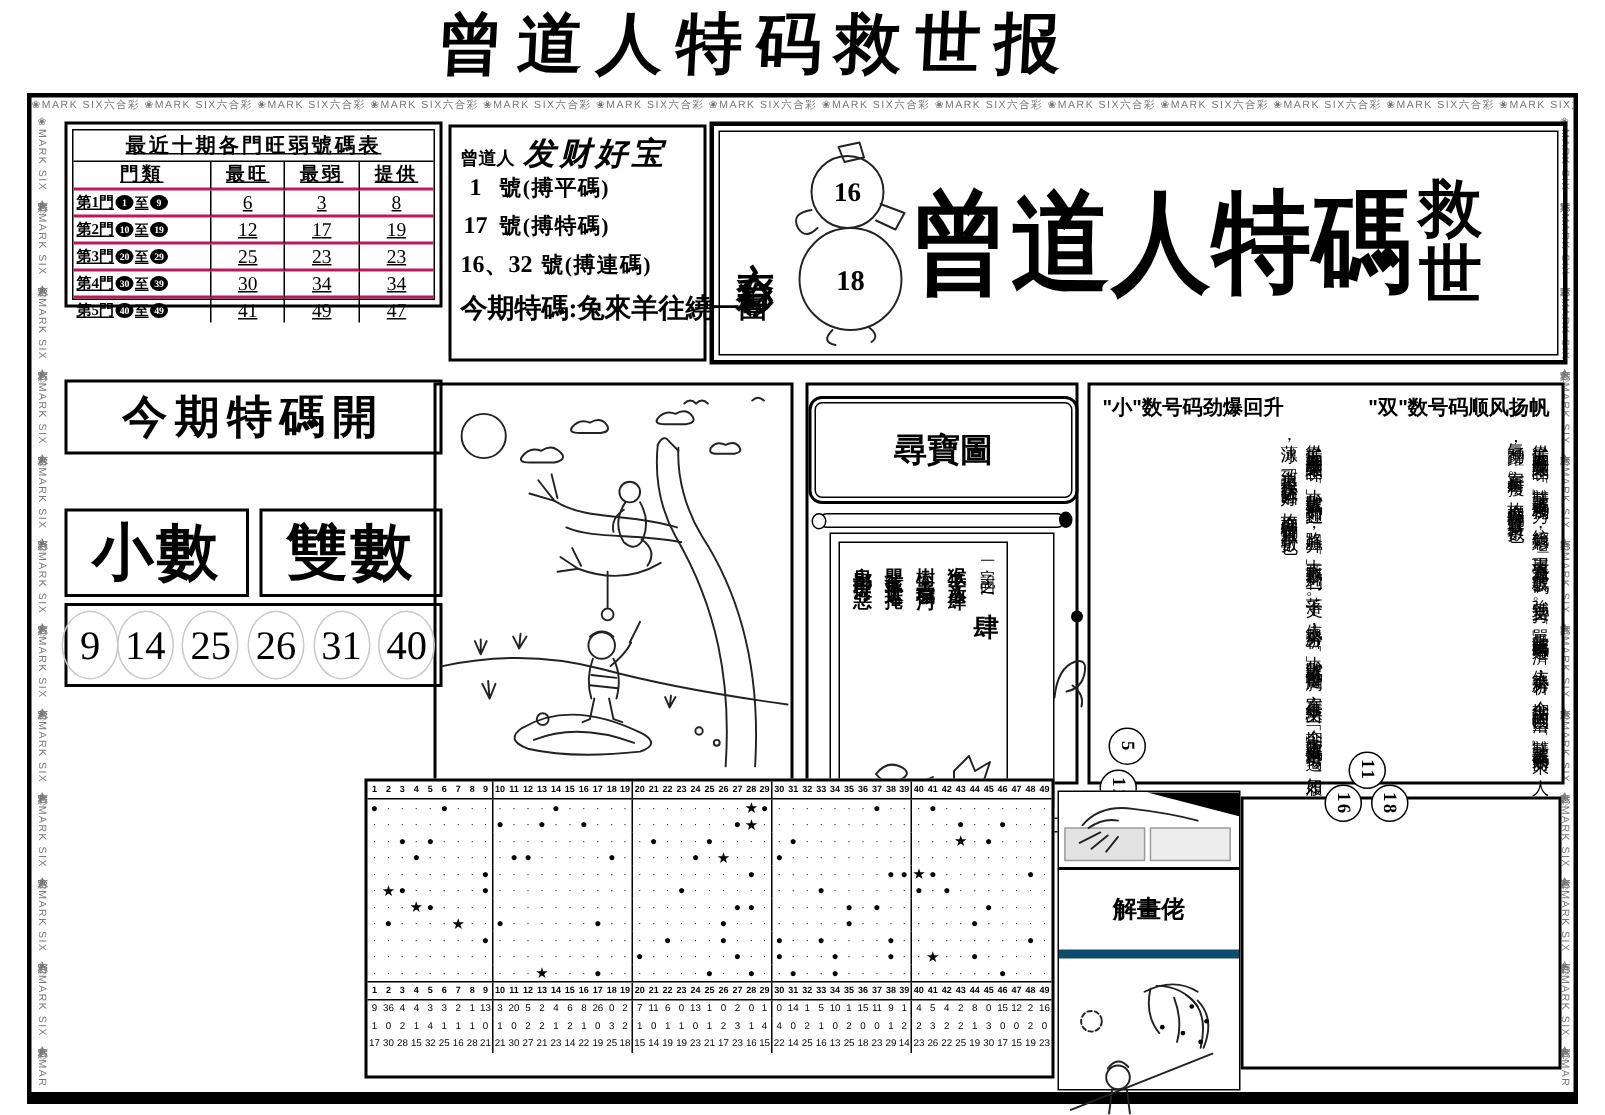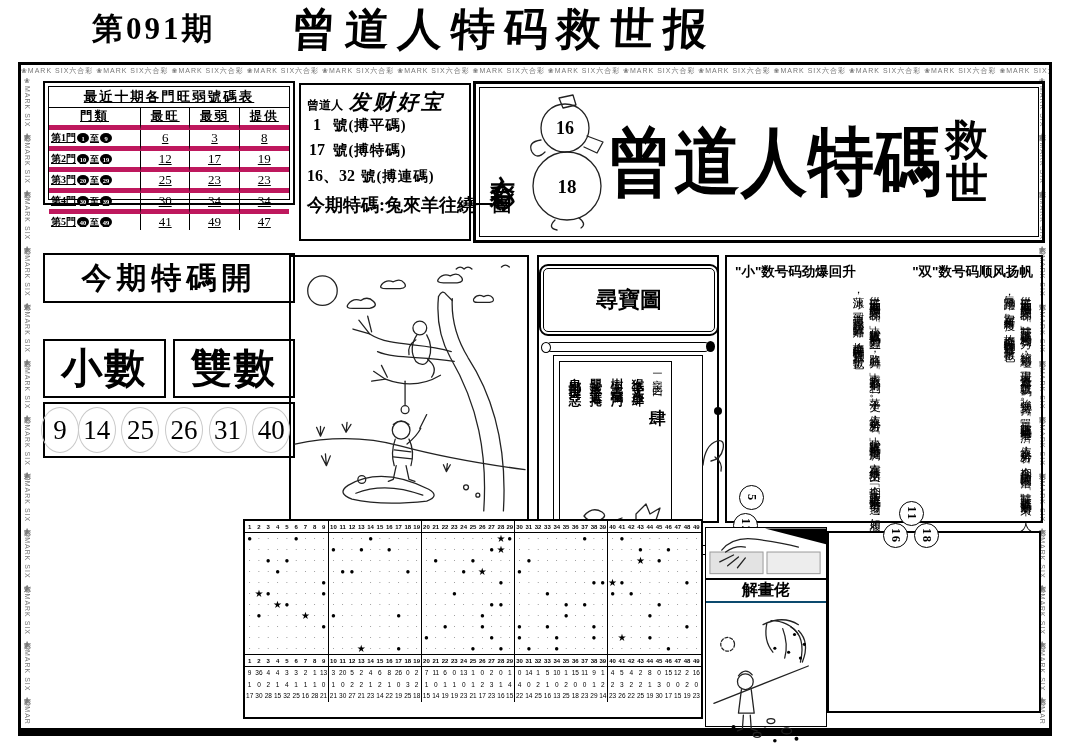--- a/index.html
+++ b/index.html
@@ -18,21 +18,21 @@
            font-family:"Liberation Sans","DejaVu Sans",sans-serif;}
   .pattern-top{left:0;top:0;width:1028px;height:12px;line-height:12px;}
   .pattern-left{left:0;top:12px;width:13px;height:648px;writing-mode:vertical-rl;line-height:13px;}
   .pattern-right{right:0;top:12px;width:13px;height:648px;writing-mode:vertical-rl;line-height:13px;}
 
   
   .hot-table{left:22px;top:16px;width:252px;height:124px;border:2px solid #000;padding:3px;text-decoration:underline;}
   .hot-inner{border:1px solid #000;height:100%;box-sizing:border-box;display:flex;flex-direction:column;}
   .ht-title{font-size:13.5px;font-weight:bold;text-align:center;letter-spacing:2px;padding:1px 0;border-bottom:1px solid #000;}
   .ht-grid{flex:1;display:grid;grid-template-columns:92px 1fr 1fr 1fr;}
-  .ht-c{border-bottom:5px solid #be185d;border-right:1px solid #000;display:flex;align-items:center;justify-content:center;
+  .ht-c{border-bottom:2px solid #be185d;border-right:1px solid #000;display:flex;align-items:center;justify-content:center;
         font-size:12.5px;overflow:hidden;}
   .ht-grid .ht-c:nth-child(4n){border-right:none;}
   .ht-grid .ht-c:nth-last-child(-n+4){border-bottom:none;}
   .ht-head{font-weight:bold;letter-spacing:2px;}
   .ht-label{font-size:10px;justify-content:flex-start;padding-left:2px;gap:1px;font-weight:bold;}
   .num{font-size:13px;}
   .circ{display:inline-flex;align-items:center;justify-content:center;min-width:10px;height:10px;
         border-radius:50%;background:#000;color:#fff;font-size:6.5px;padding:0 1px;}
   .zhi{font-size:9px;}
 
@@ -109,33 +109,32 @@
           font-family:"Liberation Sans","DejaVu Sans",sans-serif;}
   .g-head.second{border-top:1px solid #000;}
   .g-dots{height:11px;font-size:7px;color:#333;}
   .g-dots .dt{font-size:8px;color:#000;}
   .g-dots .st{font-size:10px;color:#000;}
   .g-stats{height:11.5px;font-size:6.5px;font-family:"Liberation Sans","DejaVu Sans",sans-serif;}
 
   
   .interpreter{left:684px;top:462px;width:122px;height:200px;border:1.5px solid #000;display:flex;flex-direction:column;background:#fff;z-index:2;}
   .i-top{height:50px;position:relative;}
-  .i-title{height:25px;border-top:2px solid #000;border-bottom:2px solid #0c4a6e;display:flex;align-items:center;
-           justify-content:space-around;font-size:16px;font-weight:900;padding:0 10px;}
+  .i-title{height:25px;border-top:2px solid #000;border-bottom:6px solid #0c4a6e;display:flex;align-items:center;
+           justify-content:space-around;font-size:16px;font-weight:900;padding:16px 10px;}
   .i-art{flex:1;}
   .i-top svg,.i-art svg{width:100%;height:100%;}
 
   .empty-box{left:806px;top:466px;width:214px;height:182px;border:2px solid #000;background:#fff;}
 </style>
 </head>
 <body>
 
 <div id="page">
 
-  <div class="abs issue">第091期</div>
   <div class="abs masthead-main">曾道人特码救世报</div>
 
   <div id="frame" class="abs">
 
     <div class="abs pattern pattern-top">❀MARK SIX六合彩 ❀MARK SIX六合彩 ❀MARK SIX六合彩 ❀MARK SIX六合彩 ❀MARK SIX六合彩 ❀MARK SIX六合彩 ❀MARK SIX六合彩 ❀MARK SIX六合彩 ❀MARK SIX六合彩 ❀MARK SIX六合彩 ❀MARK SIX六合彩 ❀MARK SIX六合彩 ❀MARK SIX六合彩 ❀MARK SIX六合彩 ❀MARK SIX六合彩 ❀MARK SIX六合彩 ❀MARK SIX六合彩 ❀MARK SIX六合彩 ❀MARK SIX六合彩 ❀MARK SIX六合彩 ❀MARK SIX六合彩 ❀MARK SIX六合彩 </div>
     <div class="abs pattern pattern-left">❀MARK SIX六合彩 ❀MARK SIX六合彩 ❀MARK SIX六合彩 ❀MARK SIX六合彩 ❀MARK SIX六合彩 ❀MARK SIX六合彩 ❀MARK SIX六合彩 ❀MARK SIX六合彩 ❀MARK SIX六合彩 ❀MARK SIX六合彩 ❀MARK SIX六合彩 ❀MARK SIX六合彩 ❀MARK SIX六合彩 ❀MARK SIX六合彩 </div>
     <div class="abs pattern pattern-right">❀MARK SIX六合彩 ❀MARK SIX六合彩 ❀MARK SIX六合彩 ❀MARK SIX六合彩 ❀MARK SIX六合彩 ❀MARK SIX六合彩 ❀MARK SIX六合彩 ❀MARK SIX六合彩 ❀MARK SIX六合彩 ❀MARK SIX六合彩 ❀MARK SIX六合彩 ❀MARK SIX六合彩 ❀MARK SIX六合彩 ❀MARK SIX六合彩 </div>
 
     <div class="abs hot-table">
       <div class="hot-inner">

